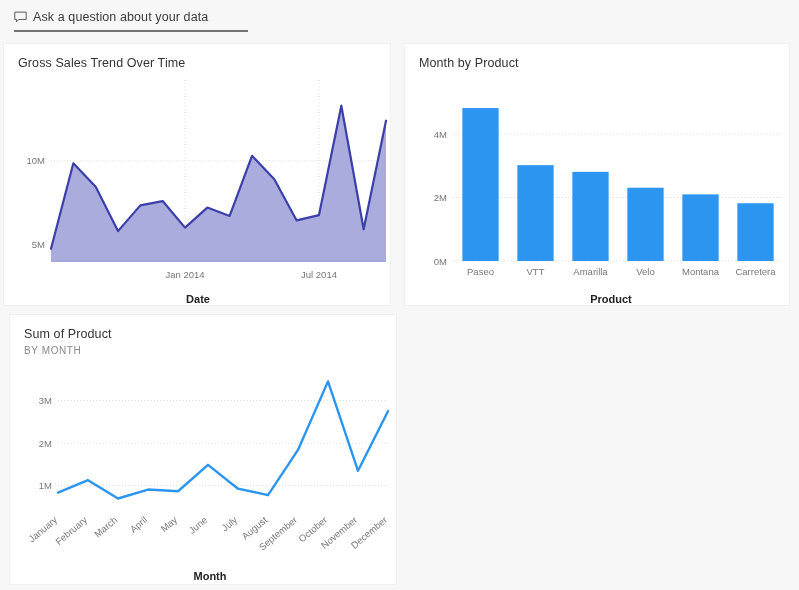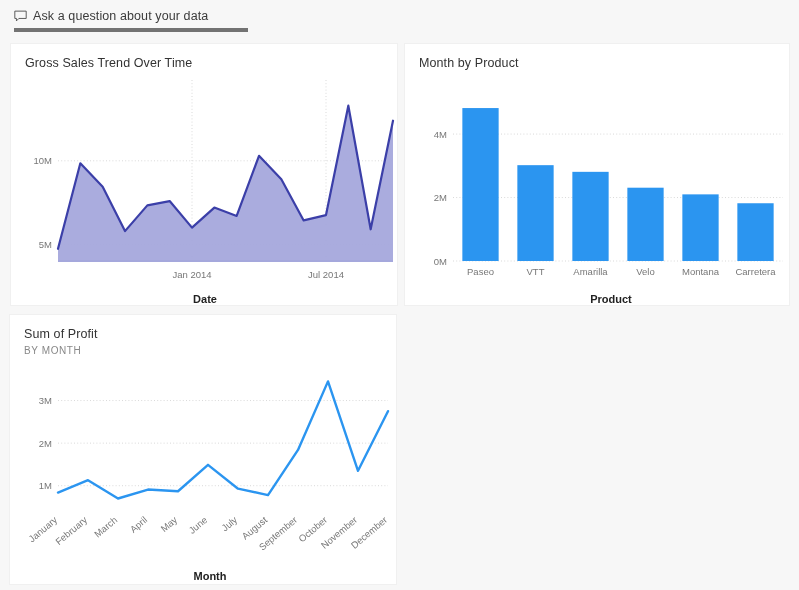--- a/index.html
+++ b/index.html
@@ -13,35 +13,35 @@
   }
 
   
   #qa-bar {
     position:absolute; left:0; top:0; width:799px; height:38px;
     background:#f7f7f7;
     display:flex; align-items:center;
   }
   #qa-inner {
     margin-left:14px; width:234px;
-    border-bottom:4px solid #737373;
+    border-bottom:2px solid #737373;
     height:26px; display:flex; align-items:center; gap:6px;
     padding-bottom:2px;
   }
   #qa-icon { width:13px; height:12px; flex:0 0 auto; display:block; }
   #qa-placeholder {
     font-size:12.5px; color:#3b3b3b; letter-spacing:0.1px; white-space:nowrap;
   }
 
   
   .card {
     position:absolute; background:#ffffff;
     border:1px solid #f0f0f0;
   }
-  #card-gross  { left:10px;   top:43px;  width:388px; height:263px; }
+  #card-gross  { left:3px;   top:43px;  width:388px; height:263px; }
   #card-profit { left:404px; top:43px;  width:386px; height:263px; }
   #card-month  { left:9px;   top:314px; width:388px; height:271px; }
 
   .card-title {
     position:absolute; left:14px; top:12px;
     font-size:12.5px; color:#333; letter-spacing:0.1px;
   }
   .card-subtitle {
     position:absolute; left:14px; top:30px;
     font-size:10px; color:#888; letter-spacing:0.6px;
@@ -125,21 +125,21 @@
         <text x="185.5" y="199" text-anchor="middle" class="tick-label">Amarilla</text>
         <text x="240.5" y="199" text-anchor="middle" class="tick-label">Velo</text>
         <text x="295.5" y="199" text-anchor="middle" class="tick-label">Montana</text>
         <text x="350.5" y="199" text-anchor="middle" class="tick-label">Carretera</text>
       </g>
     <text class="axis-title" id="t-bar-xlabel" x="206" y="227" text-anchor="middle">Product</text>
   </svg>
 </div>
 
 <div class="card" id="card-month">
-  <div class="card-title">Sum of Profit</div>
+  <div class="card-title">Sum of Product</div>
   <div class="card-subtitle">BY MONTH</div>
   <svg class="plot" style="left:0; top:42px;" width="388" height="229">
     <g id="g-line-grid">
         <line x1="48" x2="378" y1="128.70967741935485" y2="128.70967741935485" class="gridline"></line>
         <line x1="48" x2="378" y1="86.12903225806451" y2="86.12903225806451" class="gridline"></line>
         <line x1="48" x2="378" y1="43.548387096774206" y2="43.548387096774206" class="gridline"></line>
       </g>
     <g id="g-line-series">
         <path d="M 48 135.5225806451613 L 78 123.1741935483871 L 108 141.48387096774195 L 138 132.54193548387096 L 168 134.24516129032259 L 198 107.84516129032258 L 228 131.69032258064516 L 258 138.0774193548387 L 288 92.94193548387096 L 318 24.387096774193537 L 348 113.80645161290323 L 378 54.19354838709677" fill="none" stroke="#2b95f0" stroke-width="2.4" stroke-linejoin="round" stroke-linecap="round"></path>
       </g>

